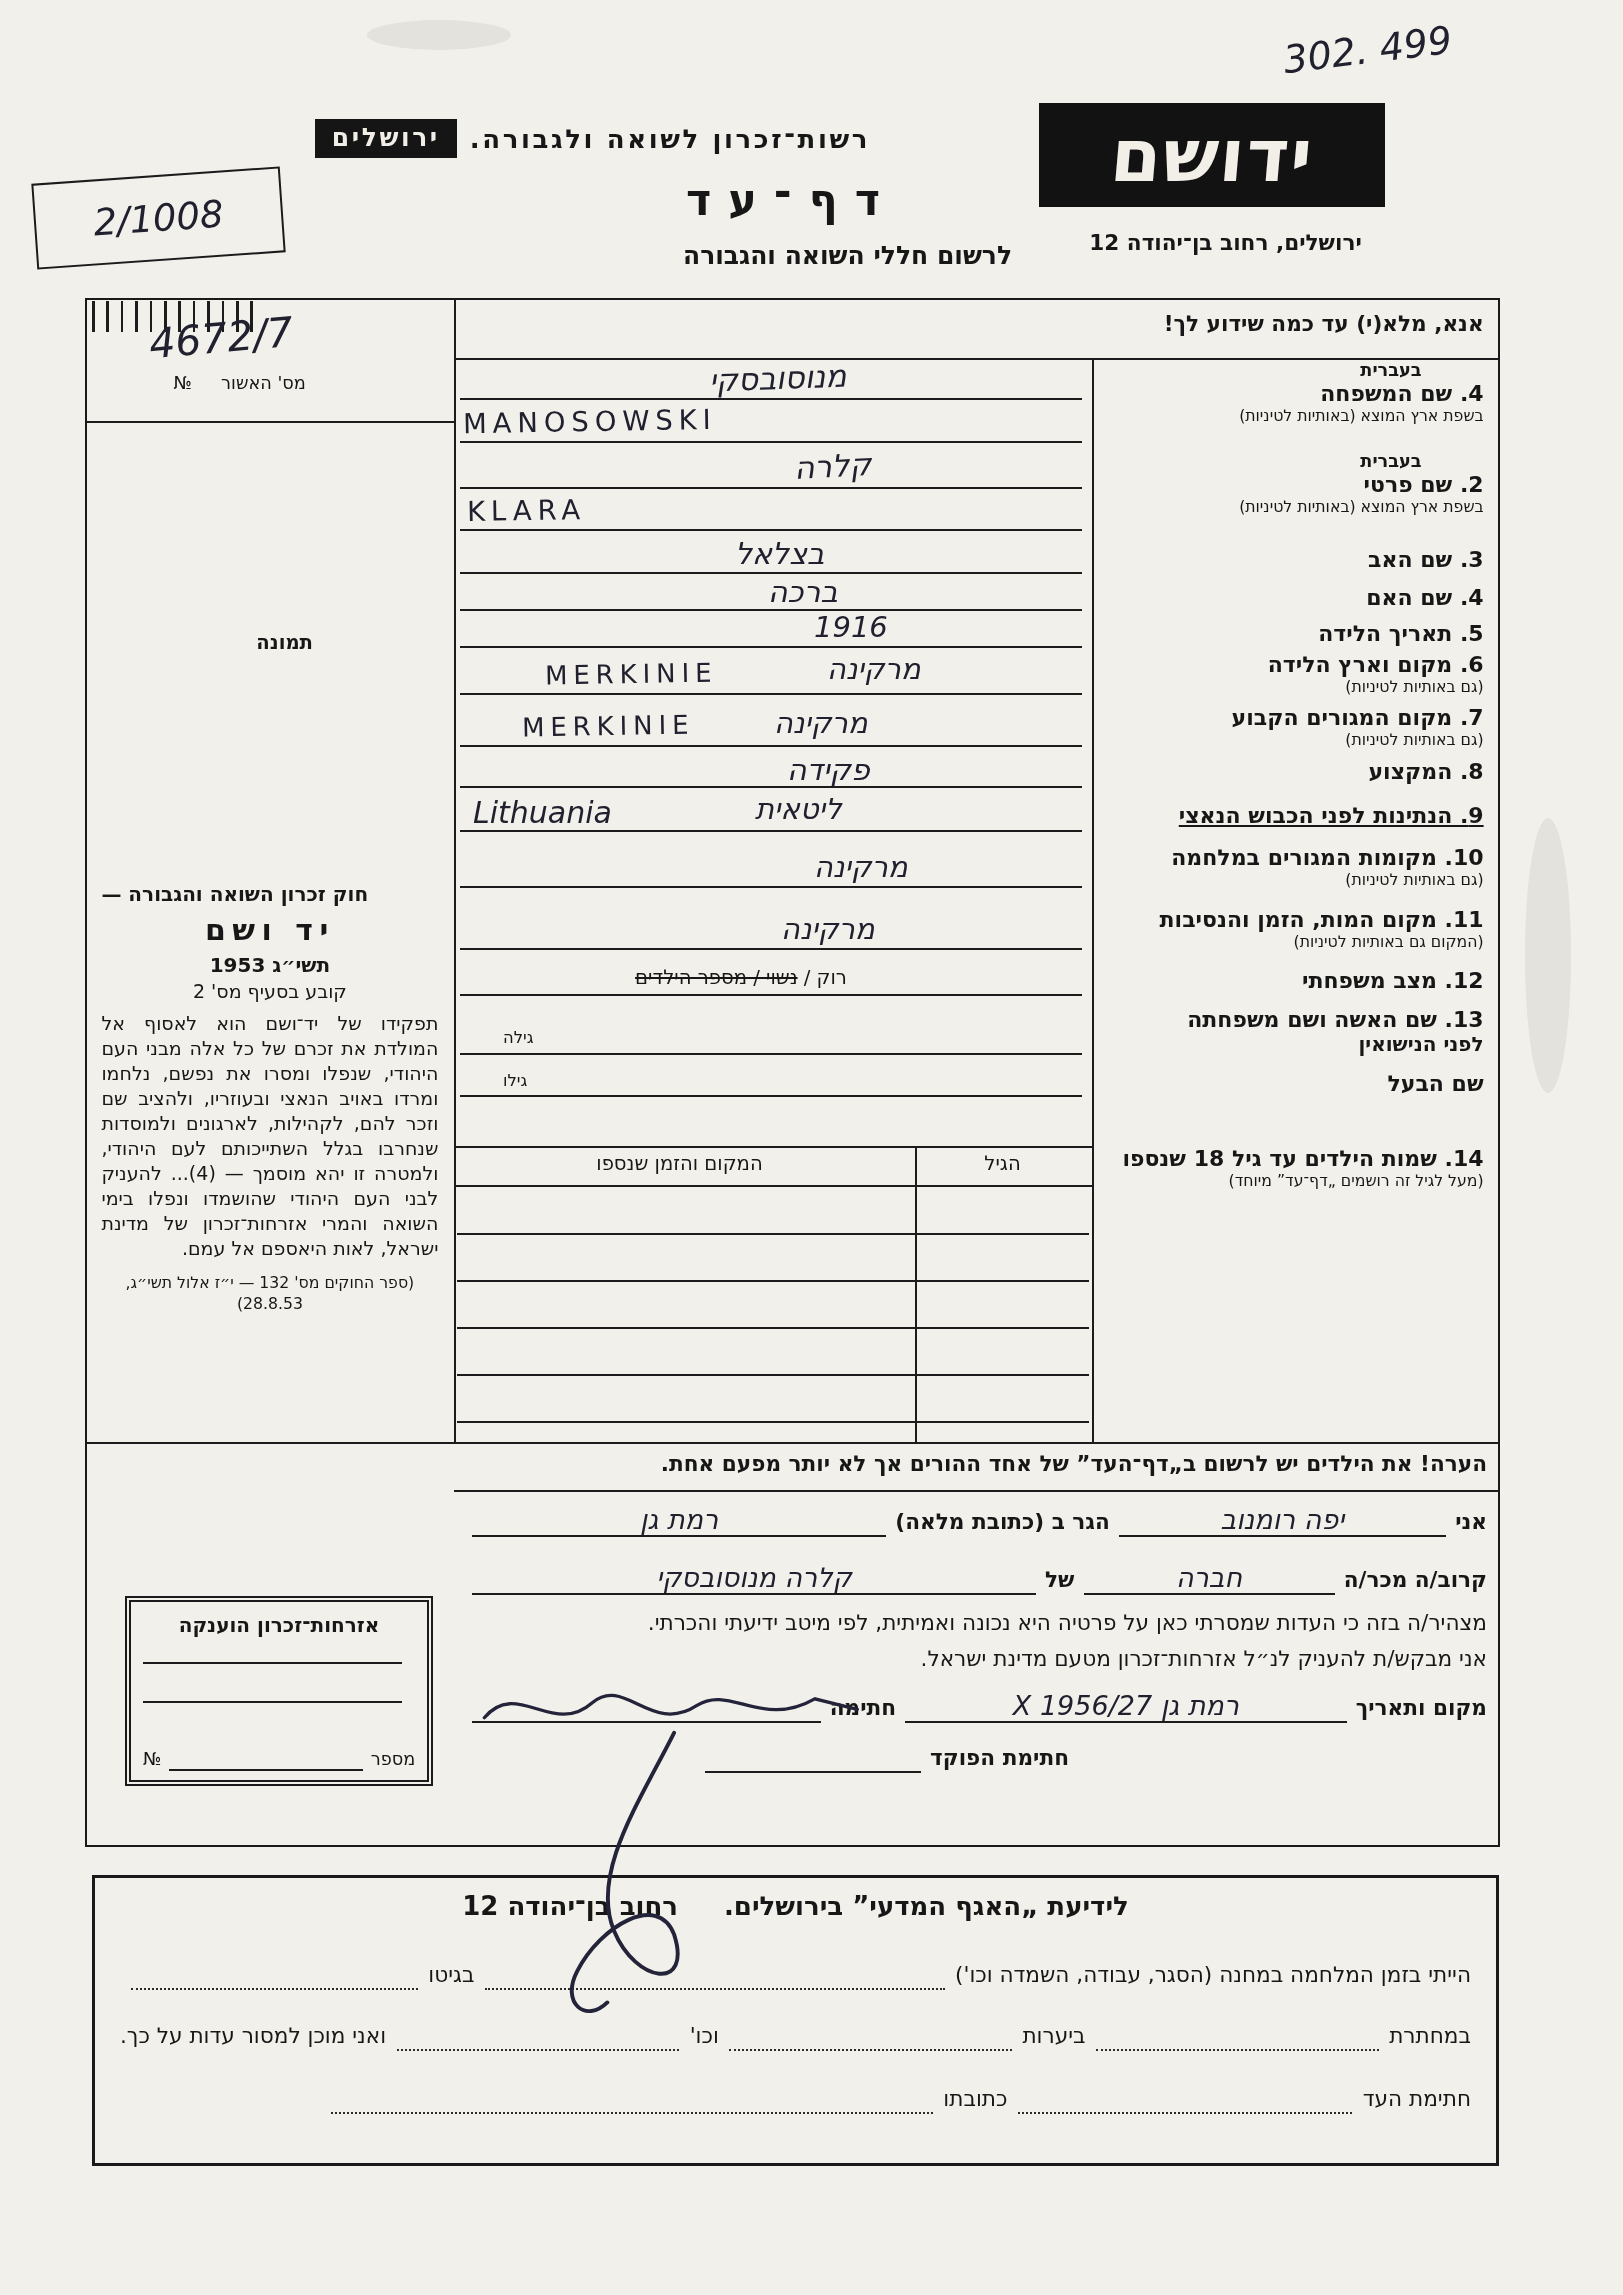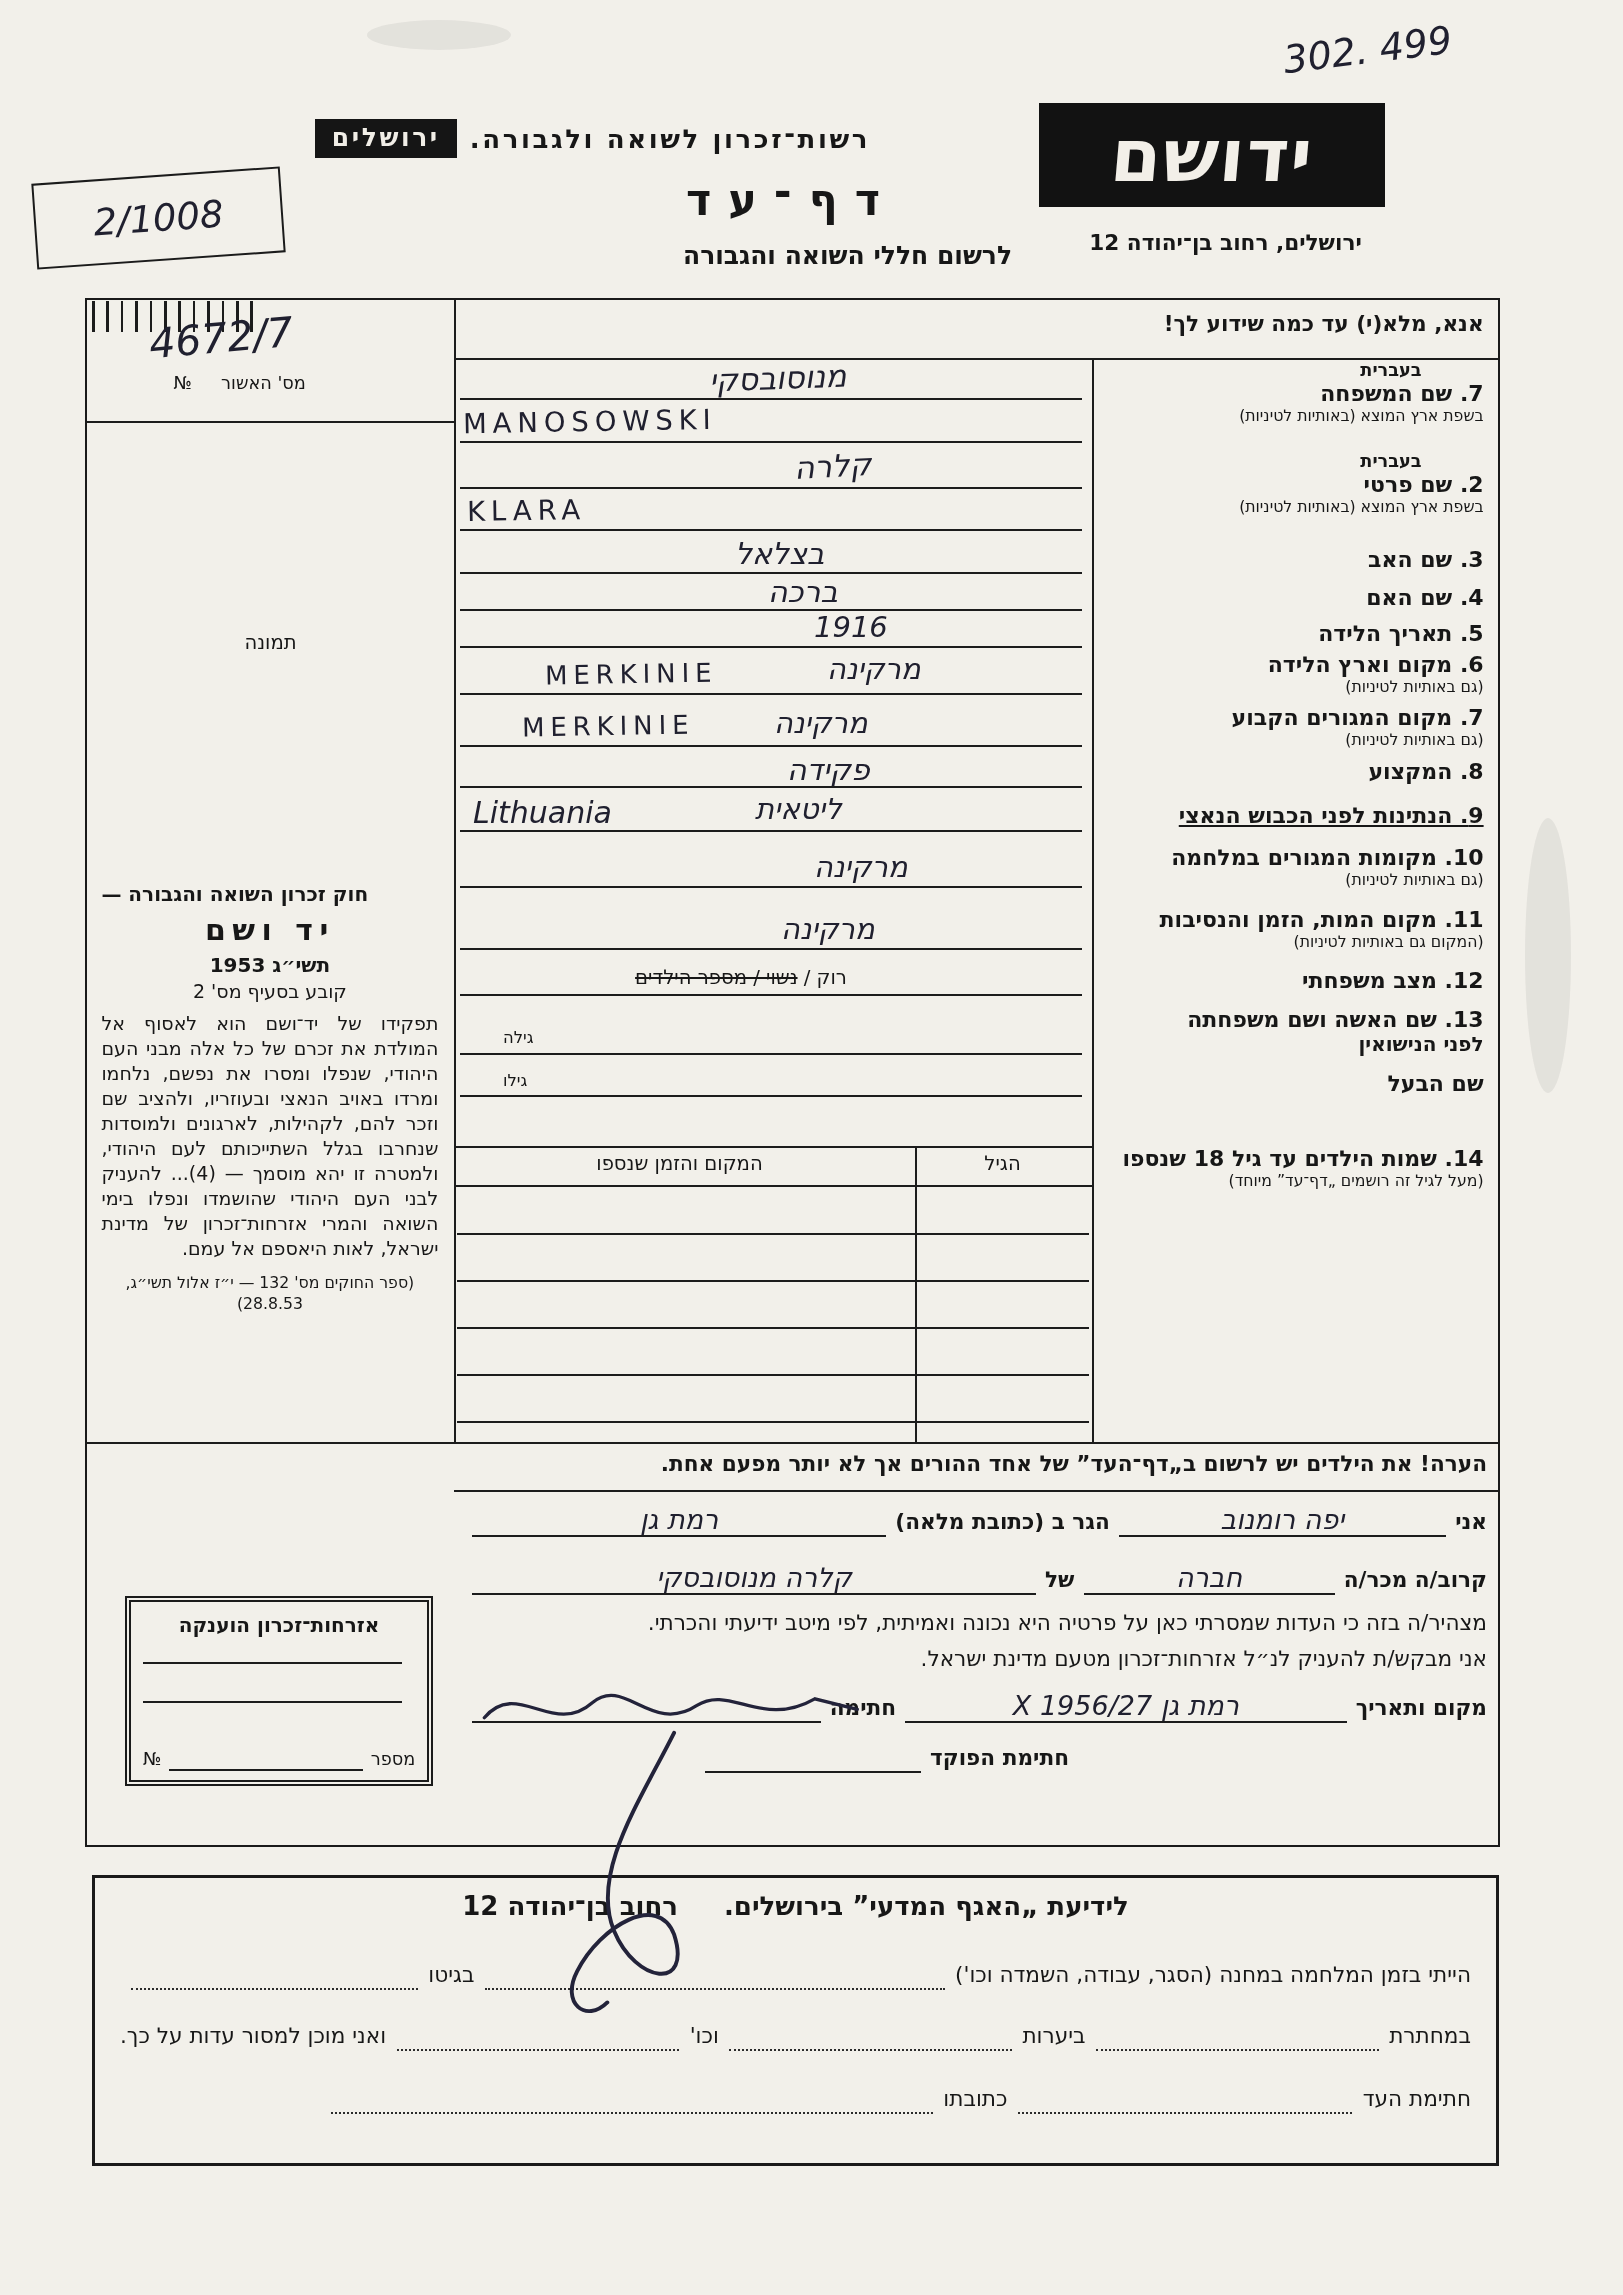--- a/index.html
+++ b/index.html
@@ -69,34 +69,34 @@
     <div class="vln" style="left:1005px;top:58px;height:1085px;"></div>
     <div class="ln" style="left:367px;top:58px;width:1044px;"></div>
 
     <div class="abs rtl" style="left:9.8px;top:73px;width:209px;display:flex;gap:29.5px;font-size:17.7px;">
       <span>מס' האשור</span>
       <span>№</span>
     </div>
     <div class="abs" style="left:62px;top:14.4px;font-size:41px;font-style:italic;color:#20202f;transform:rotate(-5deg);">4672/7</div>
     <div class="ln" style="left:0;top:121px;width:367px;"></div>
 
-    <div class="abs rtl" style="left:141px;top:331px;width:85px;text-align:center;font-size:19.6px;font-weight:400;">תמונה</div>
+    <div class="abs rtl" style="left:141px;top:331px;width:85px;font-size:19.6px;font-weight:700;">תמונה</div>
 
     <div class="law">
       <span class="h1" style="display:block;">חוק זכרון השואה והגבורה —</span>
       <span class="h2" style="display:block;">יד ושם</span>
       <span class="h3" style="display:block;">תשי״ג 1953</span>
       <span class="h4" style="display:block;">קובע בסעיף מס' 2</span>
       <span class="body" style="display:block;">תפקידו של יד־ושם הוא לאסוף אל המולדת את זכרם של כל אלה מבני העם היהודי, שנפלו ומסרו את נפשם, נלחמו ומרדו באויב הנאצי ובעוזריו, ולהציב שם וזכר להם, לקהילות, לארגונים ולמוסדות שנחרבו בגלל השתייכותם לעם היהודי, ולמטרה זו יהא מוסמך — (4)... להעניק לבני העם היהודי שהושמדו ונפלו בימי השואה והמרי אזרחות־זכרון של מדינת ישראל, לאות היאספם אל עמם.</span>
       <span class="ref" style="display:block;">(ספר החוקים מס' 132 — י״ז אלול תשי״ג, 28.8.53)</span>
     </div>
 
     <div class="flabel" style="top:60px;">
       <span class="side">בעברית</span>
-      <span class="main">7. שם המשפחה</span>
+      <span class="main">4. שם המשפחה</span>
       <span class="sub">בשפת ארץ המוצא (באותיות לטיניות)</span>
     </div>
     <div class="flabel" style="top:151px;">
       <span class="side">בעברית</span>
       <span class="main">2. שם פרטי</span>
       <span class="sub">בשפת ארץ המוצא (באותיות לטיניות)</span>
     </div>
     <div class="flabel" style="top:247px;">
         <span class="main">3. שם האב</span>
       </div>

